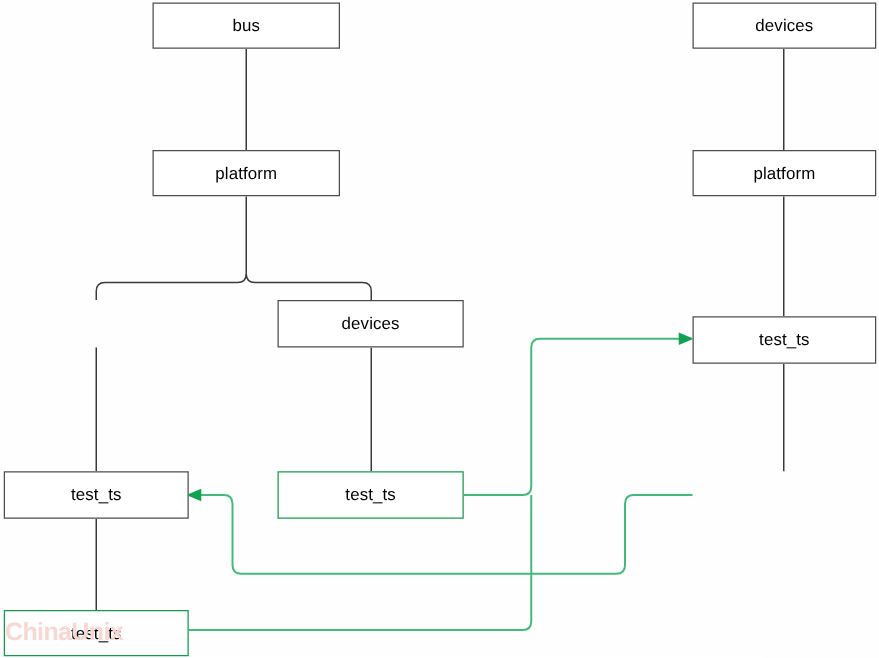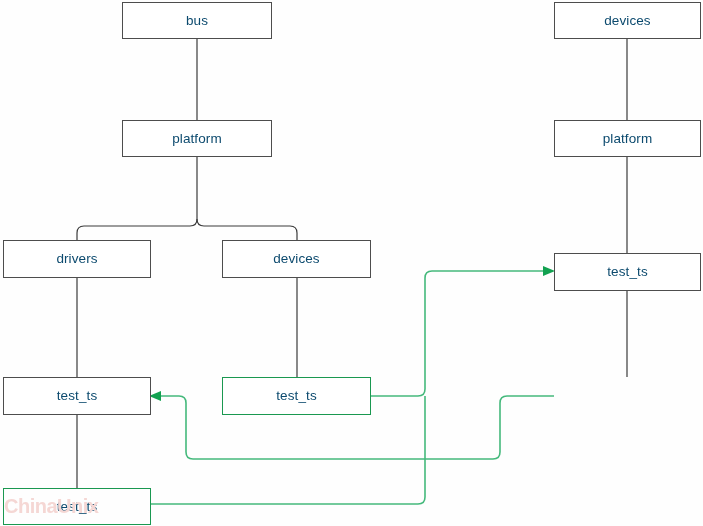--- a/index.html
+++ b/index.html
@@ -26,21 +26,21 @@
   }
   .node {
     position: absolute;
     box-sizing: border-box;
     display: flex;
     align-items: center;
     justify-content: center;
     background: #ffffff;
     font-size: 13.5px;
     line-height: 1;
-    color: #0c4a6e;
+    color: #000000;
     letter-spacing: 0.1px;
     z-index: 3;
   }
   .node.black  { border: 1px solid #4d4d4d; }
   .node.green  { border: 1px solid #1a9850; }
   .node.green-light { border: 1px solid #8ed0a8; }
   .node-label { pointer-events: none; }
 
   #watermark {
     position: absolute;
@@ -92,23 +92,20 @@
   </svg>
 
   <div class="node black" style="left:122px; top:2px; width:150px; height:37px;">
     <span class="node-label">bus</span>
   </div>
 
   <div class="node black" style="left:122px; top:120px; width:150px; height:37px;">
     <span class="node-label">platform</span>
   </div>
 
-  <div class="node black" style="left:3px; top:240px; width:148px; height:38px;">
-    <span class="node-label">drivers</span>
-  </div>
 
   <div class="node black" style="left:222px; top:240px; width:149px; height:38px;">
     <span class="node-label">devices</span>
   </div>
 
   <div class="node black" style="left:3px; top:377px; width:148px; height:38px;">
     <span class="node-label">test_ts</span>
   </div>
 
   <div class="node green" style="left:222px; top:377px; width:149px; height:38px;">

